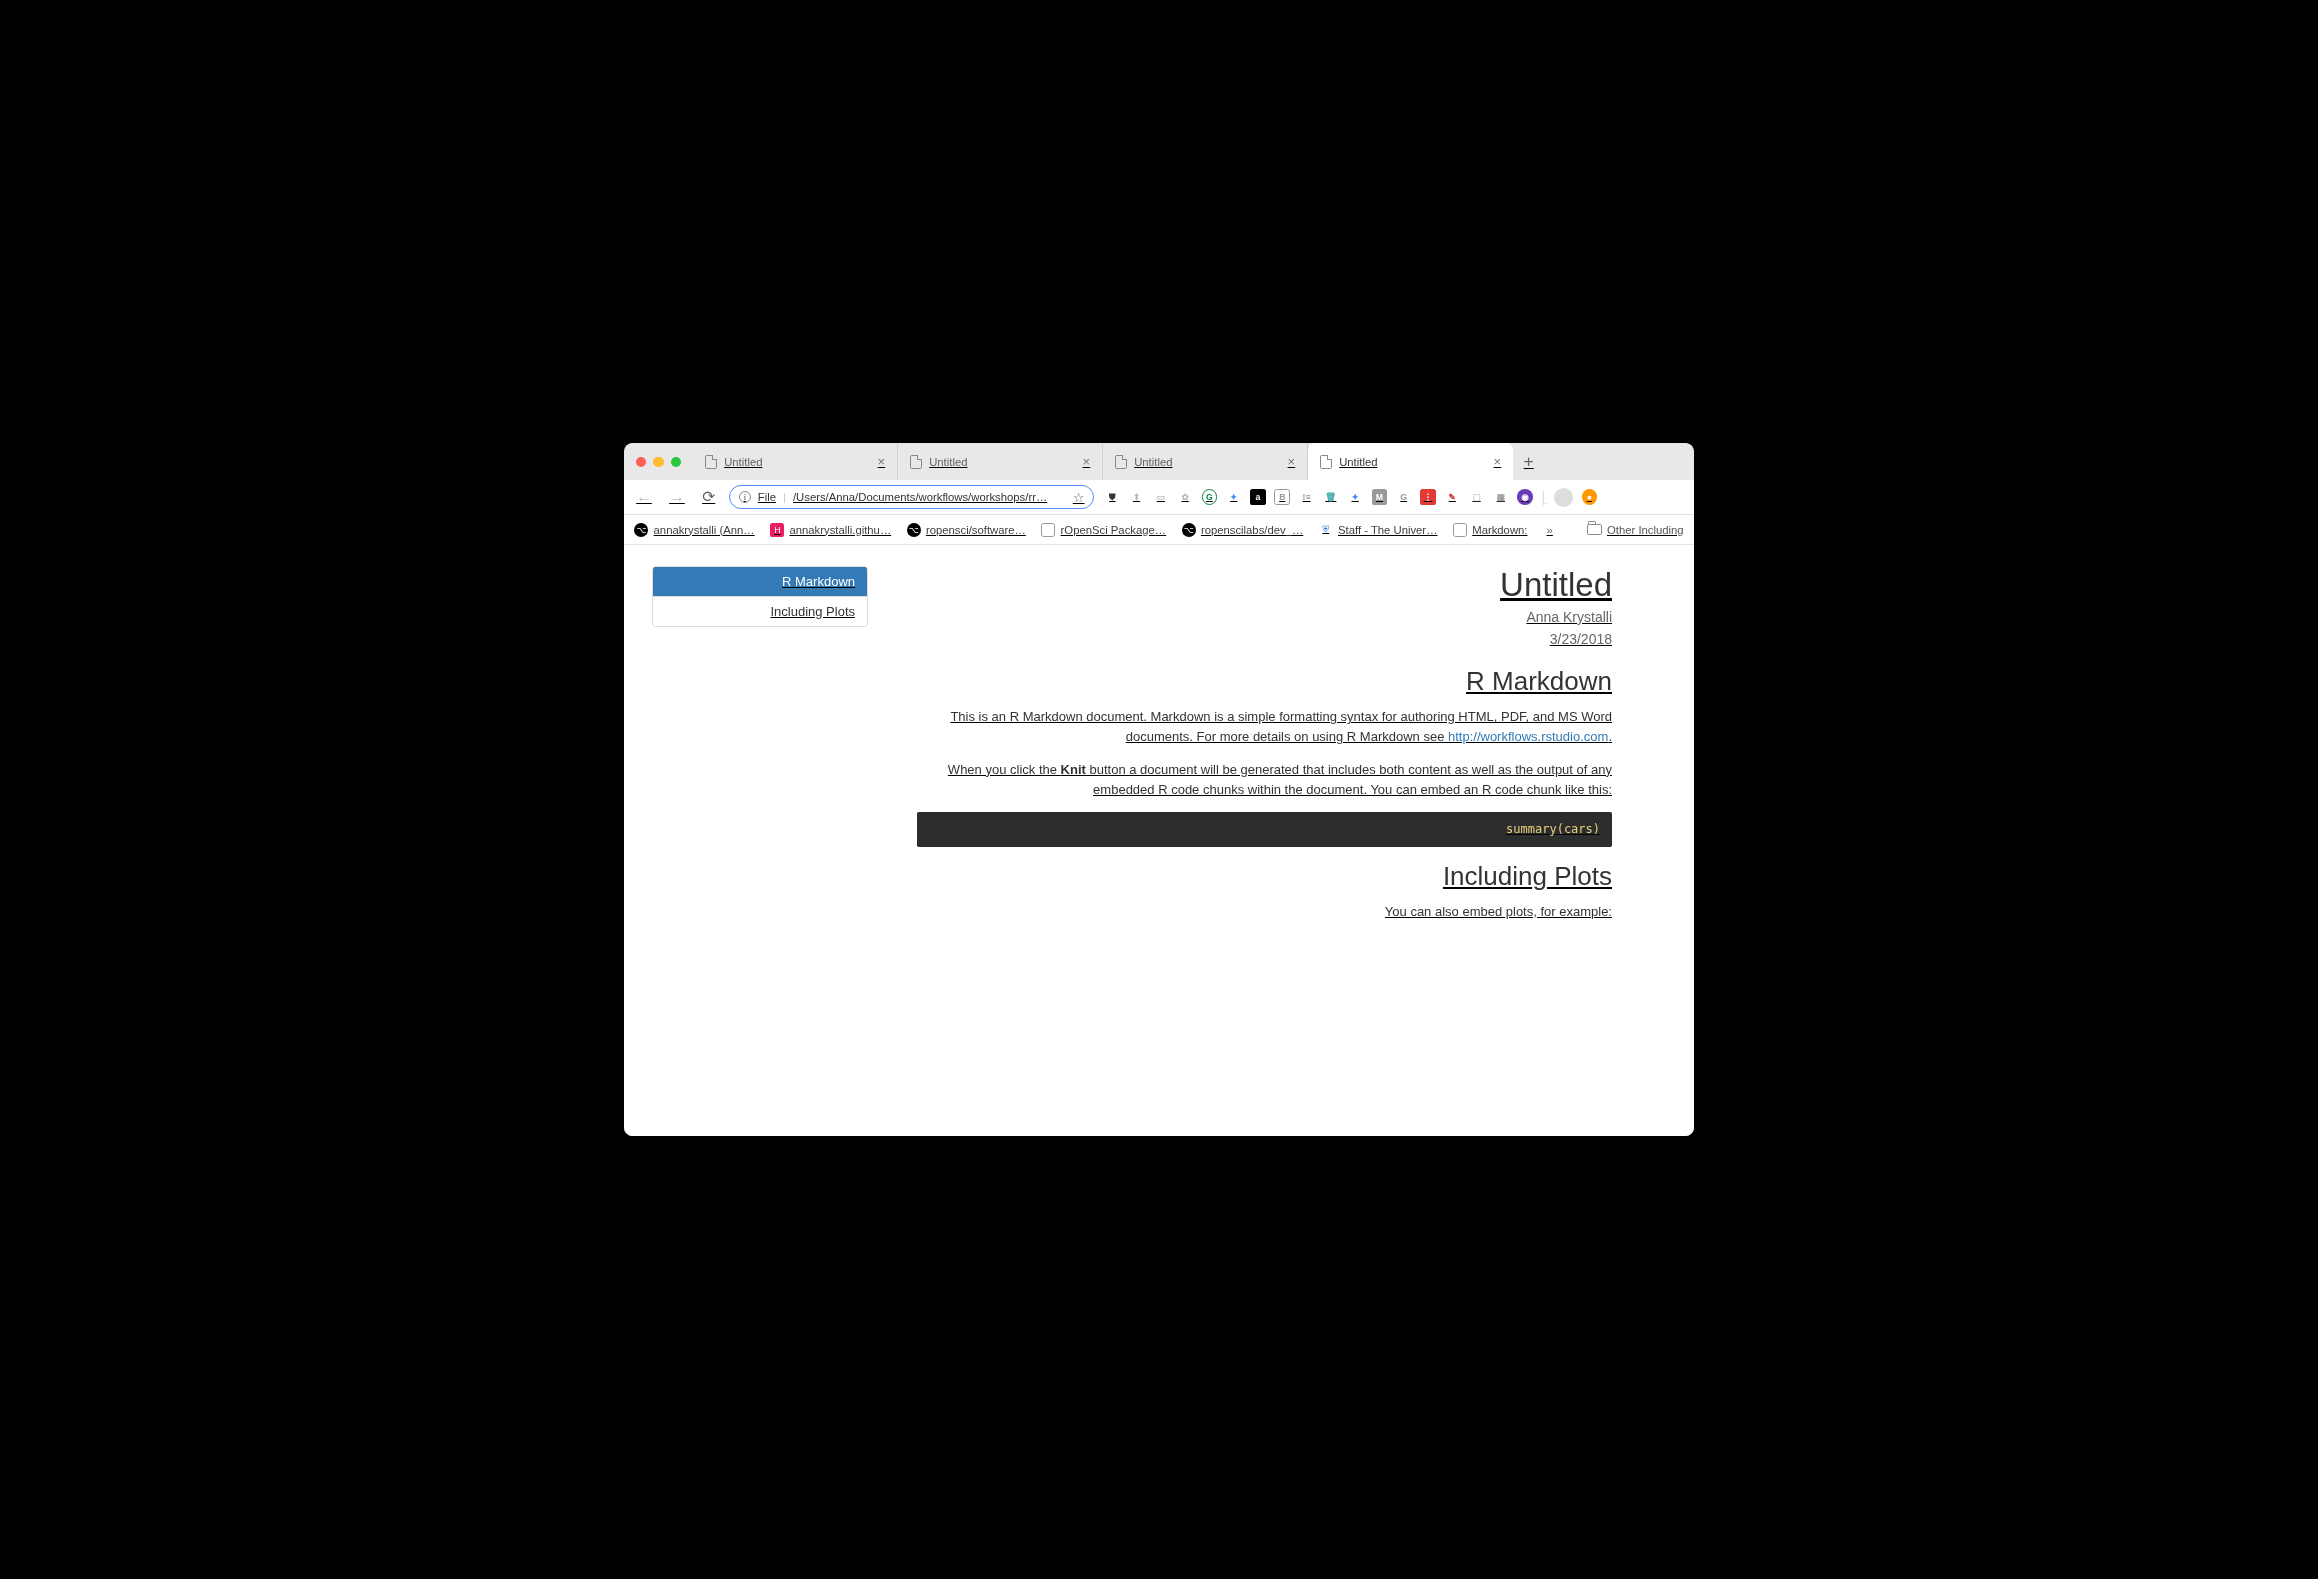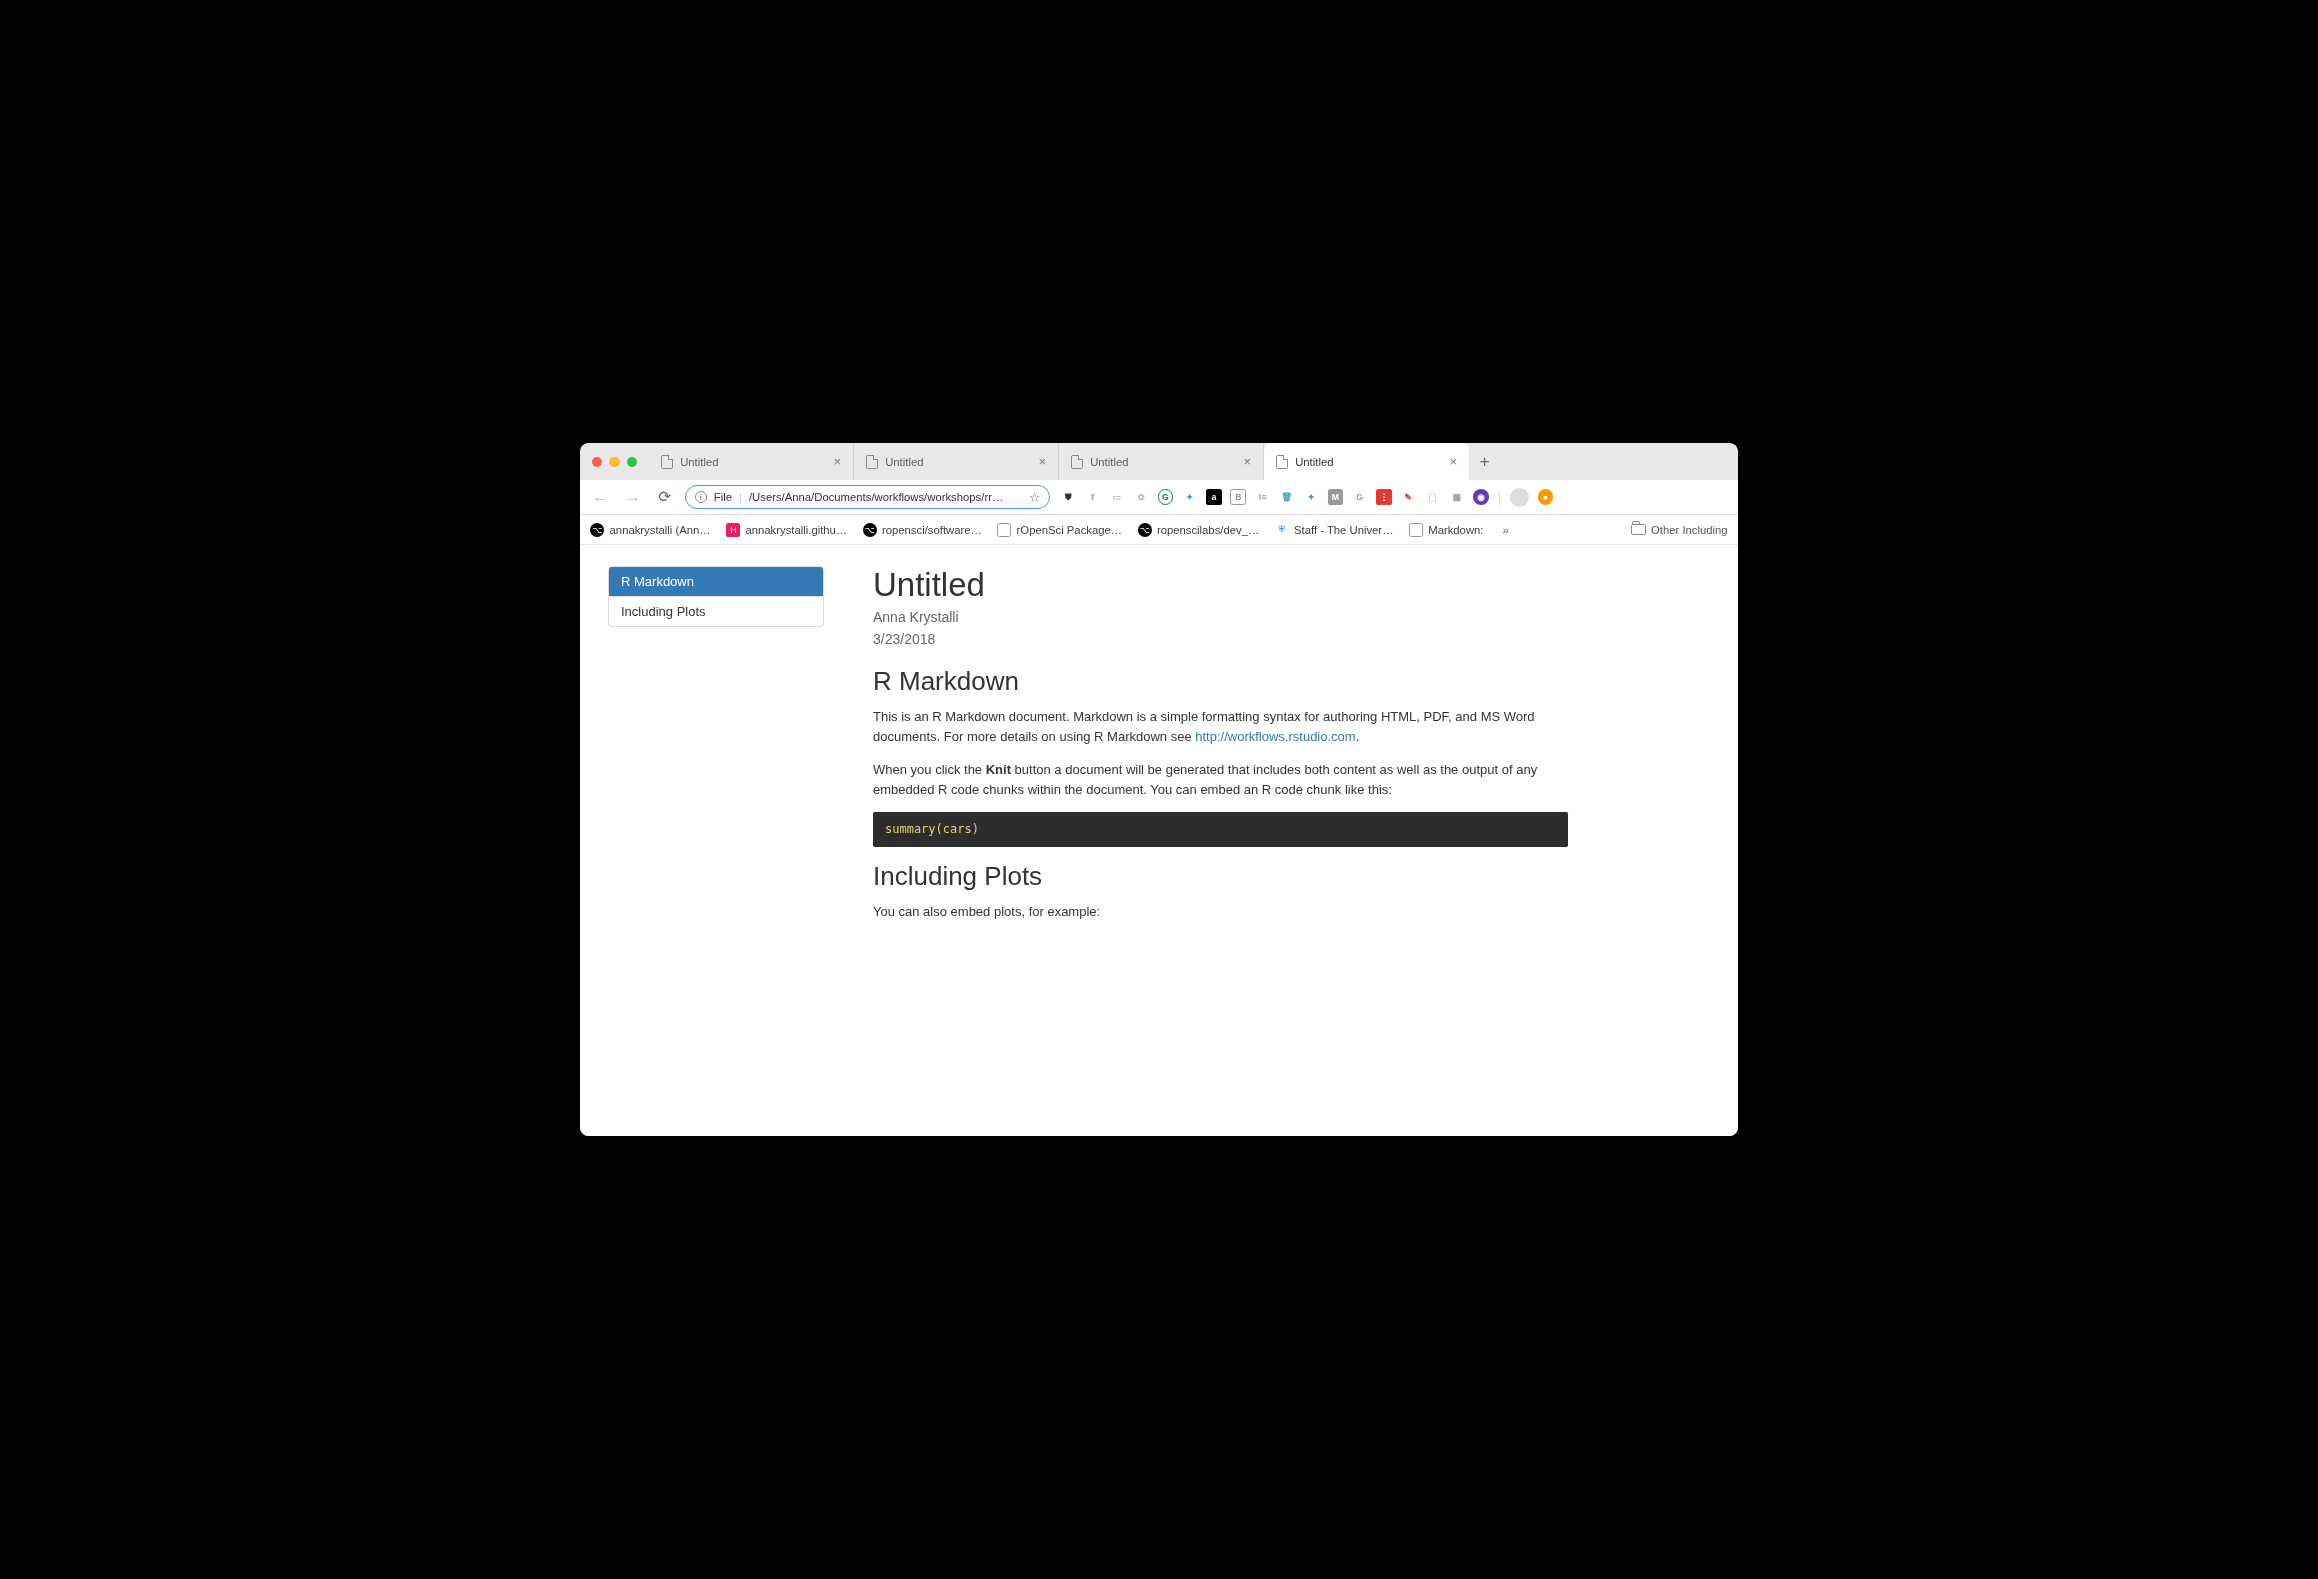--- a/index.html
+++ b/index.html
@@ -6,25 +6,26 @@
 body {
   background: #000;
   font-family: -apple-system, BlinkMacSystemFont, "Segoe UI", Helvetica, Arial, sans-serif;
   display: flex;
   align-items: center;
   justify-content: center;
   min-height: 100vh;
   padding: 35px;
 }
 .window {
-  width: 1158px;
+  width: 1070px;
   background: #c4b5fd;
   border-radius: 8.7px;
   overflow: hidden;
   box-shadow: 0 17.4px 52px rgba(0,0,0,0.5);
+  text-decoration: underline;
 }
 .titlebar {
   background: #e8e8e8;
   height: 37px;
   display: flex;
   align-items: center;
 }
 .traffic { display: flex; gap: 7px; padding: 0 12px; }
 .dot { width: 10.4px; height: 10.4px; border-radius: 50%; }
 .dot.red { background: #ff5f57; }
@@ -103,20 +104,21 @@
 .bookmarks .more { margin-left: 3.5px; color:#666; }
 .bookmarks .spacer { flex:1; }
 .other { display:flex; align-items:center; gap:5.2px; color:#555; cursor:pointer; }
 .other .folder { width:14.8px; height:11.3px; border:1.3px solid #888; border-radius:1.7px; position:relative; }
 .other .folder::before { content:''; position:absolute; top:-3.5px; left:0; width:6px; height:2.6px; border:1.3px solid #888; border-bottom:none; border-radius:1.7px 1.7px 0 0; }
 .content {
   display: flex;
   padding: 21px 28px 52px 28px;
   min-height: 591px;
   background:#fff;
+  text-align:right;
 }
 .sidebar { width: 216px; margin-right: 49px; }
 .toc { border: 0.9px solid #ddd; border-radius: 3.5px; overflow: hidden; }
 .toc-item { padding: 7px 12px; font-size: 13px; color: #333; cursor:pointer; }
 .toc-item.active { background: #337ab7; color: #fff; }
 .toc-item + .toc-item { border-top: 0.9px solid #ddd; }
 .main { flex:1; max-width: 695px; color:#333; }
 .doc-title { font-size: 33px; font-weight: 400; color: #333; margin-bottom: 5.2px; }
 .author { font-size: 14px; color: #666; margin-bottom: 6px; }
 .date { font-size: 14px; color: #666; margin-bottom: 19px; }

